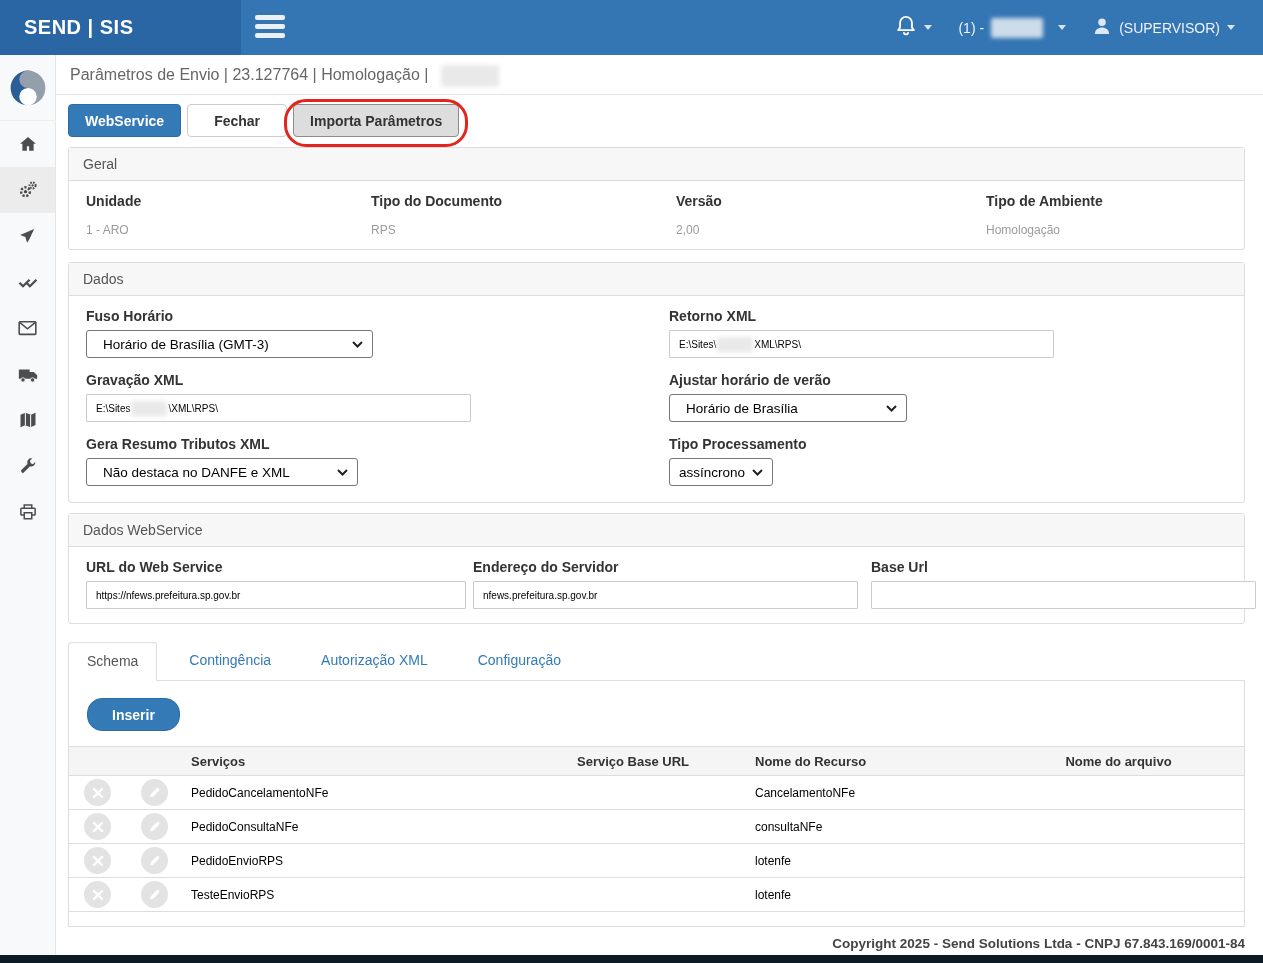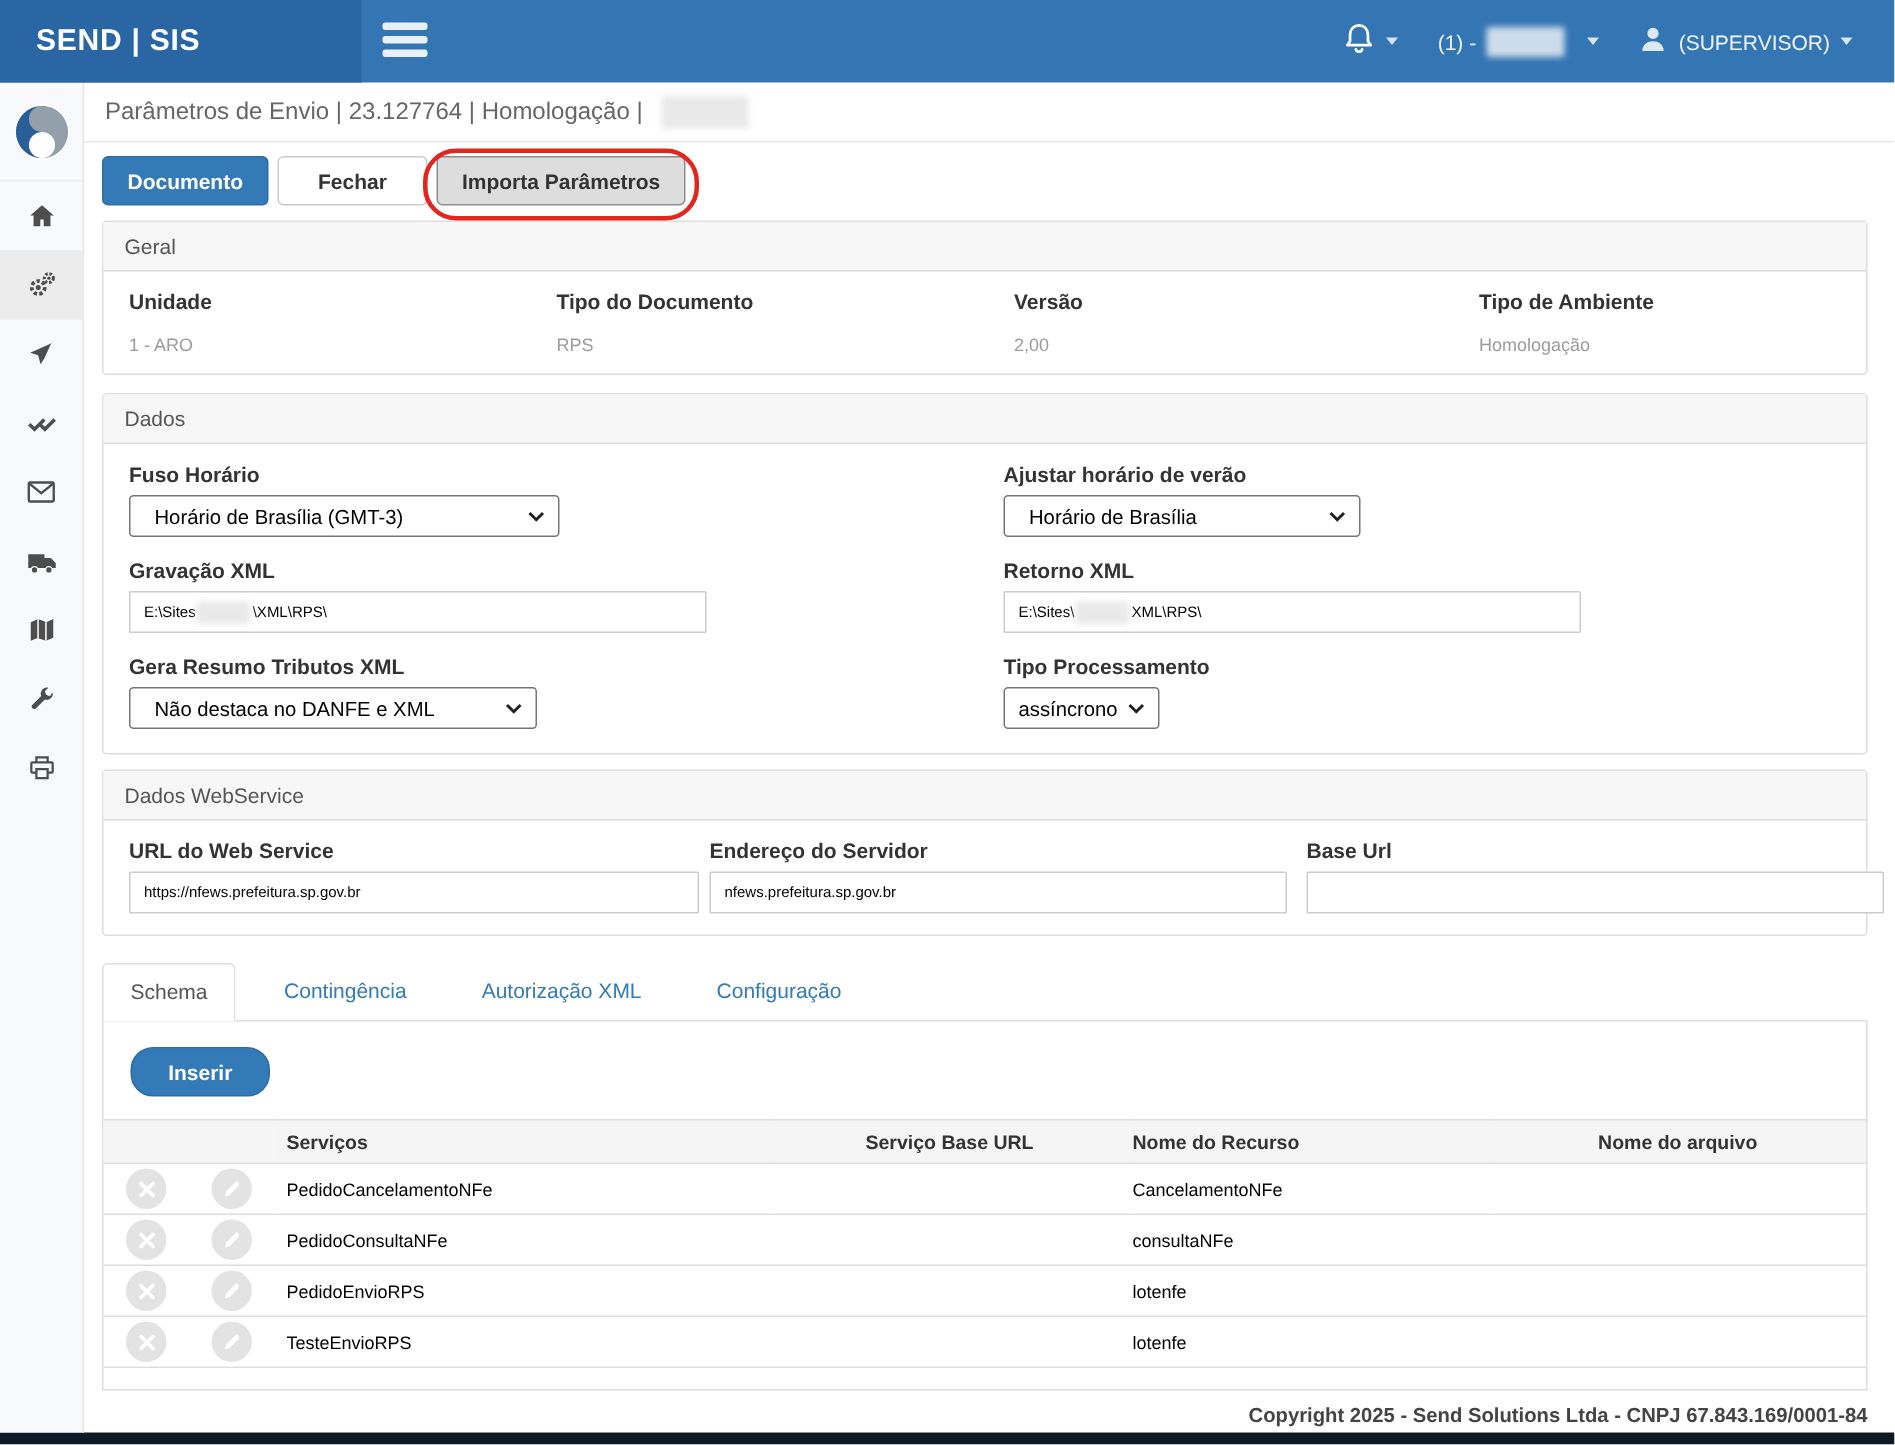--- a/index.html
+++ b/index.html
@@ -206,21 +206,21 @@
 </div>
 
 <div class="content">
 
   <div class="page-title">
     <span>Parâmetros de Envio | 23.127764 | Homologação |</span>
     <span class="redacted light" style="width:58px;height:22px;margin-left:8px;"></span>
   </div>
 
   <div class="toolbar">
-    <button class="btn btn-primary">Documento</button>
+    <button class="btn btn-primary">WebService</button>
     <button class="btn btn-default">Fechar</button>
     <span class="annotated">
       <button class="btn btn-gray">Importa Parâmetros</button>
       <span class="annotation-circle"></span>
     </span>
   </div>
 
   <div class="panel">
     <div class="panel-header">Geral</div>
     <div class="panel-body geral-grid">
@@ -269,34 +269,34 @@
           <div class="select-box" style="width:272px;">
             <span>Não destaca no DANFE e XML</span>
             <svg width="11" height="7" viewBox="0 0 11 7">
                 <path d="M1 1l4.5 4.5L10 1" fill="none" stroke="#222" stroke-width="2"></path>
               </svg>
           </div>
         </div>
       </div>
       <div>
         <div class="fgroup">
+          <div class="field-label">Retorno XML</div>
+          <div class="text-input" style="width:385px;">
+            <span>E:\Sites\</span>
+            <span class="redacted light" style="width:36px;height:15px;margin:0 1px;"></span>
+            <span>XML\RPS\</span>
+          </div>
+        </div>
+        <div class="fgroup">
           <div class="field-label">Ajustar horário de verão</div>
           <div class="select-box" style="width:238px;">
             <span>Horário de Brasília</span>
             <svg width="11" height="7" viewBox="0 0 11 7">
                 <path d="M1 1l4.5 4.5L10 1" fill="none" stroke="#222" stroke-width="2"></path>
               </svg>
-          </div>
-        </div>
-        <div class="fgroup">
-          <div class="field-label">Retorno XML</div>
-          <div class="text-input" style="width:385px;">
-            <span>E:\Sites\</span>
-            <span class="redacted light" style="width:36px;height:15px;margin:0 1px;"></span>
-            <span>XML\RPS\</span>
           </div>
         </div>
         <div class="fgroup" style="margin-bottom:2px;">
           <div class="field-label">Tipo Processamento</div>
           <div class="select-box small" style="width:104px;align-items:center;">
             <span>assíncrono</span>
             <svg width="11" height="7" viewBox="0 0 11 7">
                 <path d="M1 1l4.5 4.5L10 1" fill="none" stroke="#222" stroke-width="2"></path>
               </svg>
           </div>

